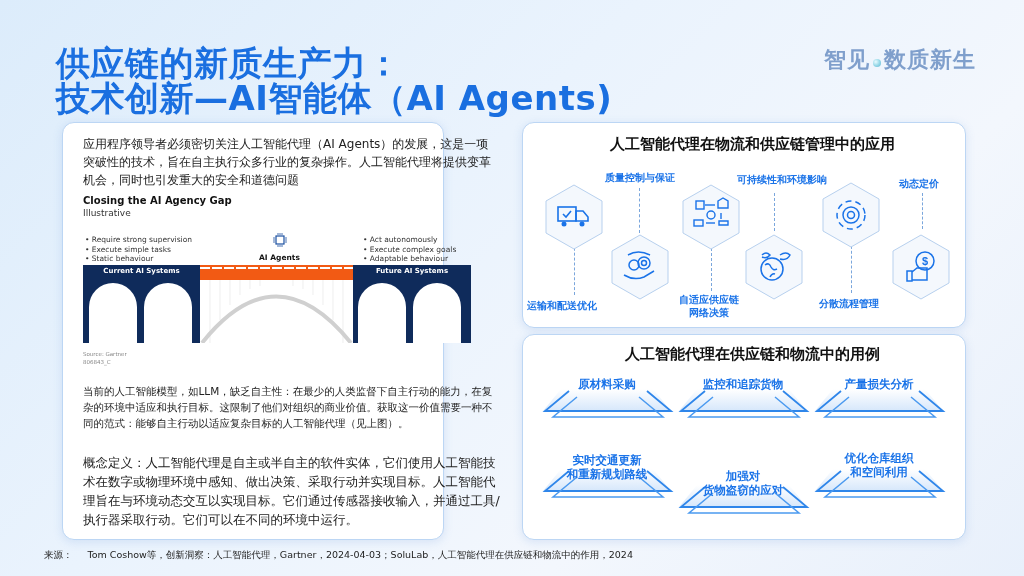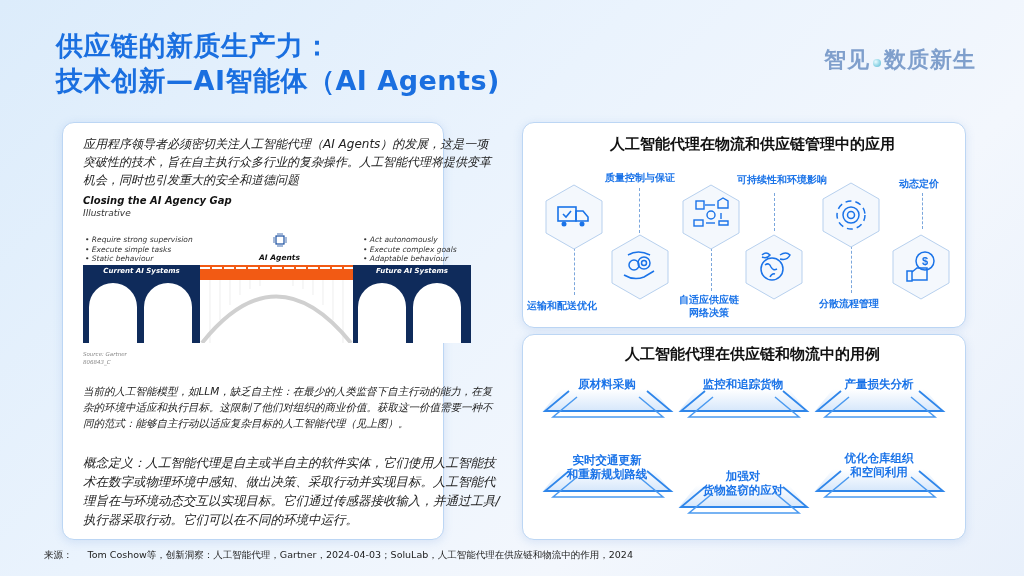--- a/index.html
+++ b/index.html
@@ -4,40 +4,40 @@
 <style>
   * { box-sizing: border-box; margin: 0; padding: 0; }
   html, body { width: 1024px; height: 576px; overflow: hidden; }
   body {
     font-family: "DejaVu Sans", "Liberation Sans", sans-serif;
     background: linear-gradient(135deg, #dcecfb 0%, #eaf3fd 40%, #f3f7fd 70%, #e8f0fb 100%);
     position: relative;
     color: #222;
   }
   .title {
-    position: absolute; left: 56px; top: 28px;
-    color: #1a6fe0; font-weight: bold; font-size: 27px; line-height: 35px;
+    position: absolute; left: 56px; top: 46px;
+    color: #1a6fe0; font-weight: bold; font-size: 34px; line-height: 35px;
     letter-spacing: 0.5px;
   }
   .brand {
     position: absolute; left: 824px; top: 45px;
     color: #7f9fcc; font-weight: bold; font-size: 22px; letter-spacing: 1px;
     display: flex; align-items: center;
   }
   .brand .dot {
     display: inline-block; width: 8px; height: 8px; border-radius: 50%;
     background: radial-gradient(circle at 35% 35%, #e9fbff, #8ad3e4 60%, #6fb4d6);
     margin: 0 3px; position: relative; top: 3px;
   }
   .card {
     position: absolute; background: #fff; border-radius: 12px;
     border: 1px solid #bcd6f4;
     box-shadow: 0 2px 10px rgba(90, 140, 210, 0.18);
   }
-  .left-card { left: 62px; top: 122px; width: 382px; height: 418px; font-style: italic; }
+  .left-card { left: 62px; top: 122px; width: 382px; height: 418px; }
   .rt-card { left: 522px; top: 122px; width: 444px; height: 206px; }
   .rb-card { left: 522px; top: 334px; width: 444px; height: 206px; }
 
   .para { position: absolute; font-size: 11.5px; line-height: 17.5px; color: #222; }
   .p1 { left: 20px; top: 12px; width: 415px; font-size: 12px; line-height: 18px; }
   .p2 { left: 20px; top: 260px; width: 415px; font-size: 10.5px; line-height: 16px; }
   .p3 { left: 20px; top: 330px; width: 420px; font-size: 12.5px; line-height: 19px; }
 
   
   .fig { position: absolute; left: 20px; top: 72px; width: 410px; height: 180px; }

